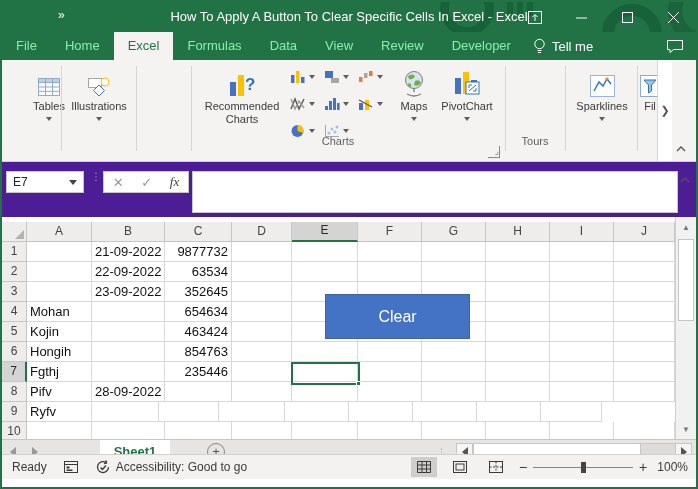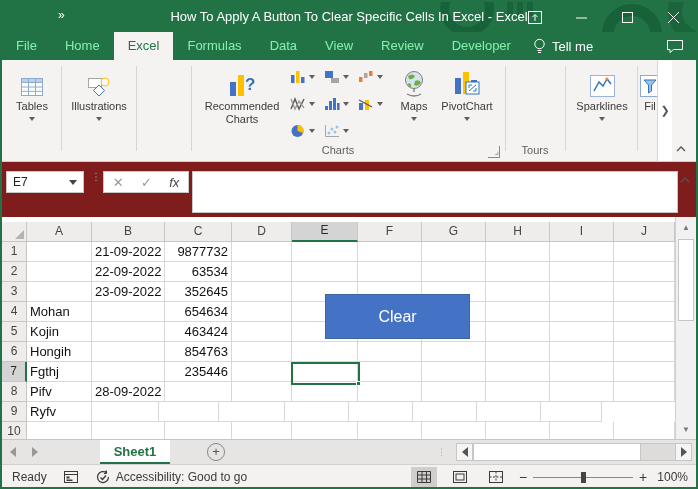--- a/index.html
+++ b/index.html
@@ -27,33 +27,33 @@
   .comment-ic{position:absolute;right:12px;bottom:6px;}
 
   
   .ribbon{position:absolute;left:0;top:58px;right:0;height:102px;background:#f4f3f2;border-bottom:1px solid #d2d0ce;}
   .rb-div{position:absolute;top:6px;bottom:10px;width:1px;background:#d8d6d4;}
   .big-btn{position:absolute;top:4px;display:flex;flex-direction:column;align-items:center;color:#3b3a39;font-size:11px;text-align:center;line-height:13px;}
   .big-btn .ic{height:34px;display:flex;align-items:flex-end;justify-content:center;margin-bottom:2px;}
   .caret{display:inline-block;width:0;height:0;border-left:3px solid transparent;border-right:3px solid transparent;border-top:4px solid #605e5c;vertical-align:middle;}
   .big-btn .caret{margin-top:4px;}
   .mini{position:absolute;display:flex;align-items:center;gap:3px;height:22px;}
-  .grp-label{position:absolute;bottom:5px;font-size:11px;color:#605e5c;text-align:center;}
+  .grp-label{position:absolute;bottom:14px;font-size:11px;color:#605e5c;text-align:center;}
   .launcher{position:absolute;bottom:3px;width:12px;height:12px;border-right:1px solid #8a8886;border-bottom:1px solid #8a8886;color:#8a8886;font-size:9px;line-height:10px;text-align:right;}
   .rb-scroll{position:absolute;top:0;bottom:0;width:15px;background:#fff;border-left:1px solid #d8d6d4;color:#555;display:flex;align-items:center;justify-content:center;font-size:11px;}
   .rb-collapse{position:absolute;right:6px;bottom:4px;width:18px;height:16px;color:#555;display:flex;align-items:center;justify-content:center;}
 
   
-  .fbar{position:absolute;left:0;top:160px;right:0;height:57px;background:#7f1d1d;}
+  .fbar{position:absolute;left:0;top:160px;right:0;height:57px;background:#4c1d95;}
   .namebox{position:absolute;left:4px;top:9px;width:78px;height:22px;background:#fff;border:1px solid #c8c6c4;display:flex;align-items:center;font-size:12px;color:#222;padding:0 6px;}
   .namebox .nb-caret{margin-left:auto;width:0;height:0;border-left:4px solid transparent;border-right:4px solid transparent;border-top:5px solid #444;}
   .dots3{position:absolute;left:89px;top:12px;color:#a0a0a0;font-size:10px;line-height:5px;}
   .fx-group{position:absolute;left:101px;top:9px;width:86px;height:22px;background:#fff;border:1px solid #c8c6c4;display:flex;align-items:center;justify-content:space-around;color:#9a9896;}
   .fx-x{font-size:13px;} .fx-check{font-size:13px;}
-  .fx-fx{font-family:Liberation Sans, sans-serif;font-style:italic;font-size:13px;color:#444;}
+  .fx-fx{font-family:Liberation Serif, serif;font-style:italic;font-size:13px;color:#444;}
   .finput{position:absolute;left:190px;top:9px;width:486px;height:42px;background:#fff;border:1px solid #c8c6c4;font-size:12px;padding:2px 4px;color:#222;}
   .fexpand{position:absolute;right:6px;top:12px;color:#555;font-size:10px;}
 
   
   .gridwrap{position:absolute;left:0;top:215px;width:673px;height:222px;background:#fff;padding-top:5px;overflow:hidden;}
   .hrow{display:flex;height:20px;}
   .corner{width:25px;background:#eeedec;border-right:1px solid #c6c6c6;border-bottom:1px solid #c6c6c6;position:relative;}
   .corner:after{content:"";position:absolute;right:2px;bottom:2px;border-left:9px solid transparent;border-bottom:9px solid #b5b3b1;}
   .ch{background:#eeedec;border-right:1px solid #c6c6c6;border-bottom:1px solid #c6c6c6;font-size:12px;color:#444;text-align:center;line-height:19px;}
   .ch.sel{background:#d4d4d4;border-bottom:2px solid #217346;line-height:17px;color:#2b2b2b;}
@@ -76,21 +76,21 @@
   .tri-r{width:0;height:0;border-top:5px solid transparent;border-bottom:5px solid transparent;border-left:6px solid #9a9896;}
   .sheettab{position:absolute;left:98px;top:0;width:70px;height:24px;background:#fff;border-bottom:2px solid #217346;color:#217346;font-weight:bold;font-size:13px;display:flex;align-items:center;justify-content:center;}
   .addsheet{position:absolute;left:205px;top:3px;width:18px;height:18px;border:1px solid #8a8886;border-radius:50%;color:#555;font-size:13px;line-height:16px;text-align:center;}
   .hsb{position:absolute;right:4px;top:3px;height:18px;display:flex;align-items:center;}
   .hsb .dots{color:#a0a0a0;font-size:9px;line-height:4px;margin-right:10px;}
   .hsb .btn{width:17px;height:18px;background:#f5f5f5;border:1px solid #c8c6c4;display:flex;align-items:center;justify-content:center;}
   .hsb .track{width:202px;height:18px;background:#dddcdb;position:relative;border-top:1px solid #c8c6c4;border-bottom:1px solid #c8c6c4;}
   .hsb .hthumb{position:absolute;left:0;top:-1px;width:168px;height:18px;background:#fff;border:1px solid #c8c6c4;}
 
   
-  .statusbar{position:absolute;left:0;right:0;top:462px;height:25px;background:#f3f2f1;border-top:1px solid #d2d0ce;font-size:12px;color:#3b3a39;}
+  .statusbar{position:absolute;left:0;right:0;top:452px;height:25px;background:#f3f2f1;border-top:1px solid #d2d0ce;font-size:12px;color:#3b3a39;}
   .st-left{position:absolute;left:10px;top:0;height:24px;display:flex;align-items:center;gap:16px;}
   .st-right{position:absolute;right:8px;top:0;height:24px;display:flex;align-items:center;gap:10px;}
   .viewbtn{width:26px;height:20px;display:flex;align-items:center;justify-content:center;}
   .viewbtn.active{background:#cfcecd;}
   .zoomslider{display:flex;align-items:center;gap:6px;color:#3b3a39;}
   .zs-line{width:100px;height:1px;background:#8a8886;position:relative;}
   .zs-thumb{position:absolute;left:48px;top:-5px;width:5px;height:11px;background:#444;}
   .zs-sign{font-size:14px;line-height:14px;}
 </style>
 </head>
@@ -150,21 +150,21 @@
         </svg>
       <span>Tell me</span>
     </span>
     <svg class="comment-ic" width="18" height="15" viewBox="0 0 18 15">
         <path d="M1.5 1.5 h15 v9 h-9 l-3.5 3 v-3 h-2.5 z" fill="none" stroke="#fff"></path>
       </svg>
   </div>
 
   <div class="ribbon">
 
-    <div class="big-btn" style="left:6px;width:48px;text-align:center;">
+    <div class="big-btn" style="left:23px;width:48px;text-align:center;">
       <span class="ic">
           <svg width="24" height="22" viewBox="0 0 24 22">
             <rect x="1.5" y="2.5" width="21" height="17" fill="#fff" stroke="#8eaacc"></rect>
             <rect x="1.5" y="2.5" width="21" height="4" fill="#bdd0e9" stroke="#8eaacc"></rect>
             <path d="M8.5 2.5 V19.5 M15.5 2.5 V19.5 M1.5 11 H22.5 M1.5 15.3 H22.5" stroke="#8eaacc" fill="none"></path>
           </svg>
         </span>
       <span>Tables</span>
       <span class="caret"></span>
     </div>

